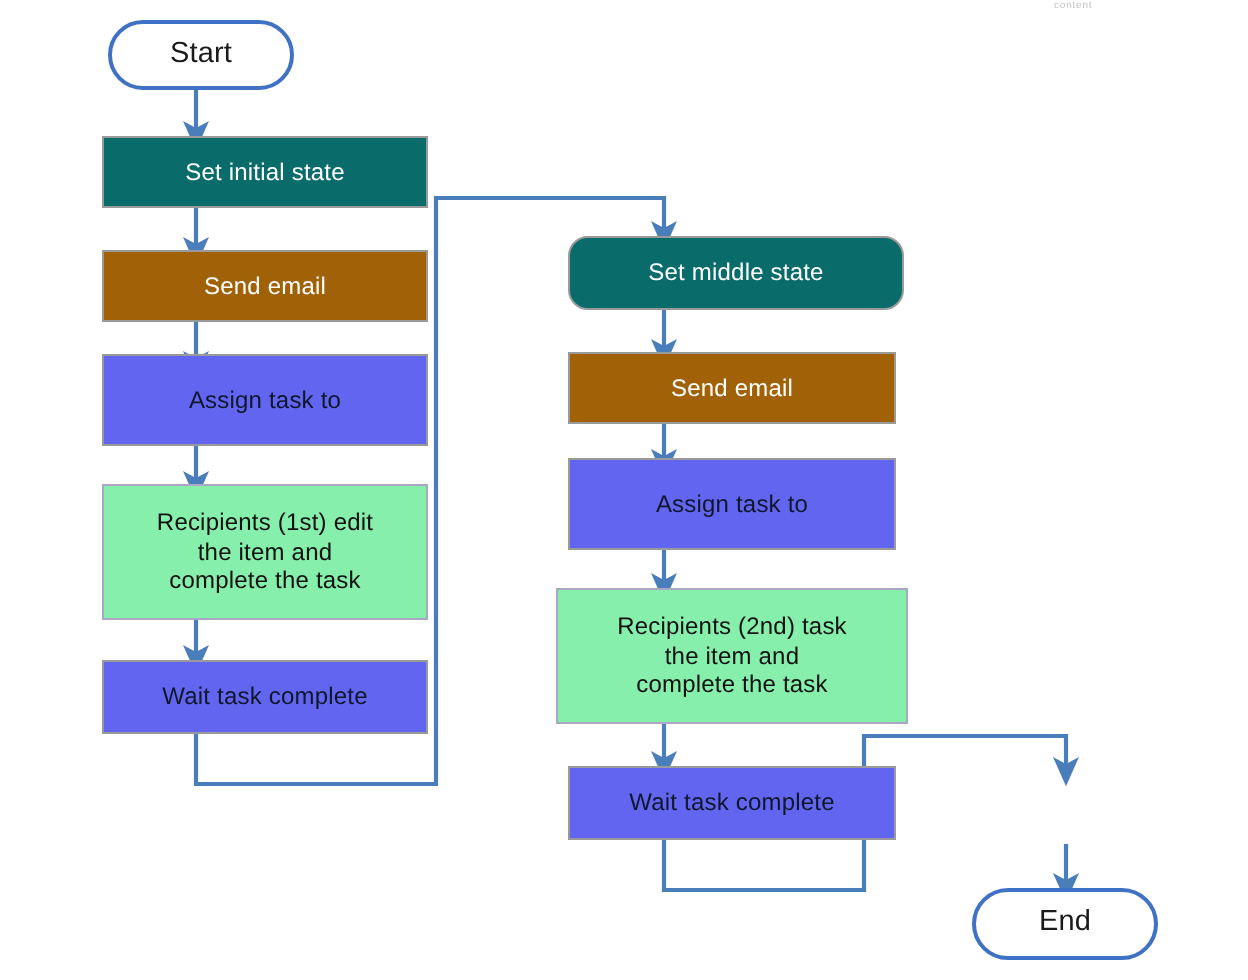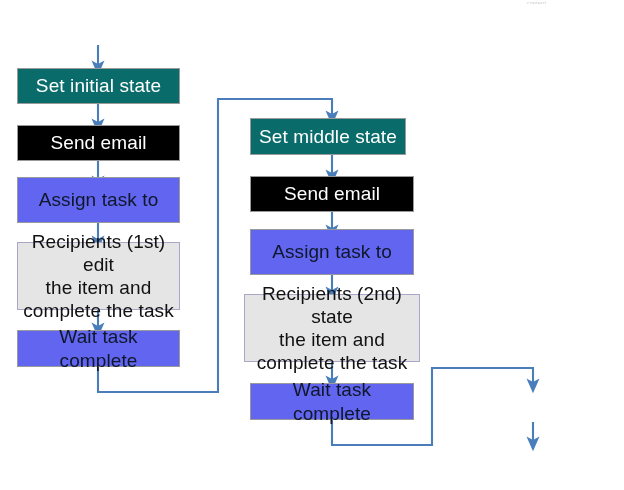--- a/index.html
+++ b/index.html
@@ -30,26 +30,27 @@
     box-sizing: border-box;
     display: flex;
     align-items: center;
     justify-content: center;
     text-align: center;
     line-height: 1.22;
     letter-spacing: 0.1px;
   }
   .proc {
     border: 1px solid #9a9a9a;
-    font-size: 19px;
+    font-size: 12px;
+    margin-left: 34px;
   }
   .teal   { background: #0a6b6b; color: #ffffff; }
-  .blue   { background: #000000; color: #ffffff; justify-content: center; }
+  .blue   { background: #a16207; color: #ffffff; justify-content: center; }
   .purple { background: #6265f0; color: #0f172a; }
-  .lav    { background: #e5e5e5; color: #111111; border-color: #a9a6c6; }
+  .lav    { background: #86efac; color: #111111; border-color: #a9a6c6; }
   .cap {
     border: 2px solid #3f72c4;
     border-radius: 999px;
     background: #ffffff;
     color: #1a1a1a;
     font-size: 14.5px;
   }
   .node span { display: block; padding: 0 4px; }
   .strip {
     position: absolute;
@@ -88,20 +89,23 @@
       <path d="M332,212 L332,232" marker-end="url(#arw)"></path>
       <path d="M332,275 L332,294" marker-end="url(#arw)"></path>
       <path d="M332,362 L332,383" marker-end="url(#arw)"></path>
 
       <path d="M332,420 L332,445 L432,445 L432,368 L533,368 L533,386" marker-end="url(#arw)"></path>
 
       <path d="M533,422 L533,444" marker-end="url(#arw)"></path>
     </g>
   </svg>
 
+  <div class="node cap" style="left:54px; top:10px; width:93px; height:35px;">
+    <span>Start</span>
+  </div>
 
   <div class="node proc teal" style="left:17px; top:68px; width:163px; height:36px;">
     <span>Set initial state</span>
   </div>
 
   <div class="node proc blue" style="left:17px; top:125px; width:163px; height:36px;">
     <span>Send email</span>
   </div>
 
   <div class="node proc purple" style="left:17px; top:177px; width:163px; height:46px;">
@@ -115,41 +119,44 @@
       <span>Recipients (1st) edit</span>
       <span>the item and</span>
       <span>complete the task</span>
     </div>
   </div>
 
   <div class="node proc purple" style="left:17px; top:330px; width:163px; height:37px;">
     <span>Wait task complete</span>
   </div>
 
-  <div class="node proc teal" style="left:250px; top:118px; width:156px; height:37px;">
+  <div class="node proc teal" style="left:250px; top:118px; width:168px; height:37px;border-radius:10px;">
     <span>Set middle state</span>
   </div>
 
   <div class="node proc blue" style="left:250px; top:176px; width:164px; height:36px;">
     <span>Send email</span>
   </div>
 
   <div class="node proc purple" style="left:250px; top:229px; width:164px; height:46px;">
     <div>
       <span>Assign task to</span>
     </div>
   </div>
 
   <div class="node proc lav" style="left:244px; top:294px; width:176px; height:68px;">
     <div>
-      <span>Recipients (2nd) state</span>
+      <span>Recipients (2nd) task</span>
       <span>the item and</span>
       <span>complete the task</span>
     </div>
   </div>
 
   <div class="node proc purple" style="left:250px; top:383px; width:164px; height:37px;">
     <span>Wait task complete</span>
   </div>
 
 
+  <div class="node cap" style="left:486px; top:444px; width:93px; height:36px;">
+    <span>End</span>
+  </div>
 
 </div>
 
 </body></html>

